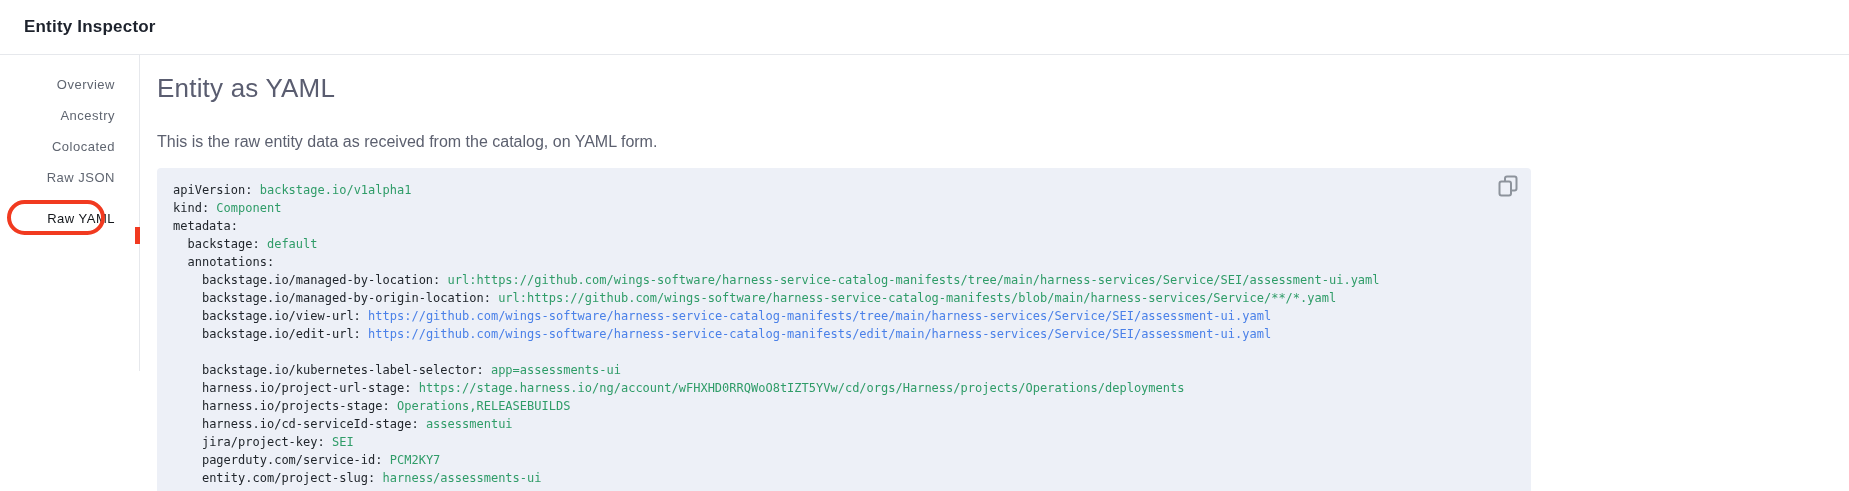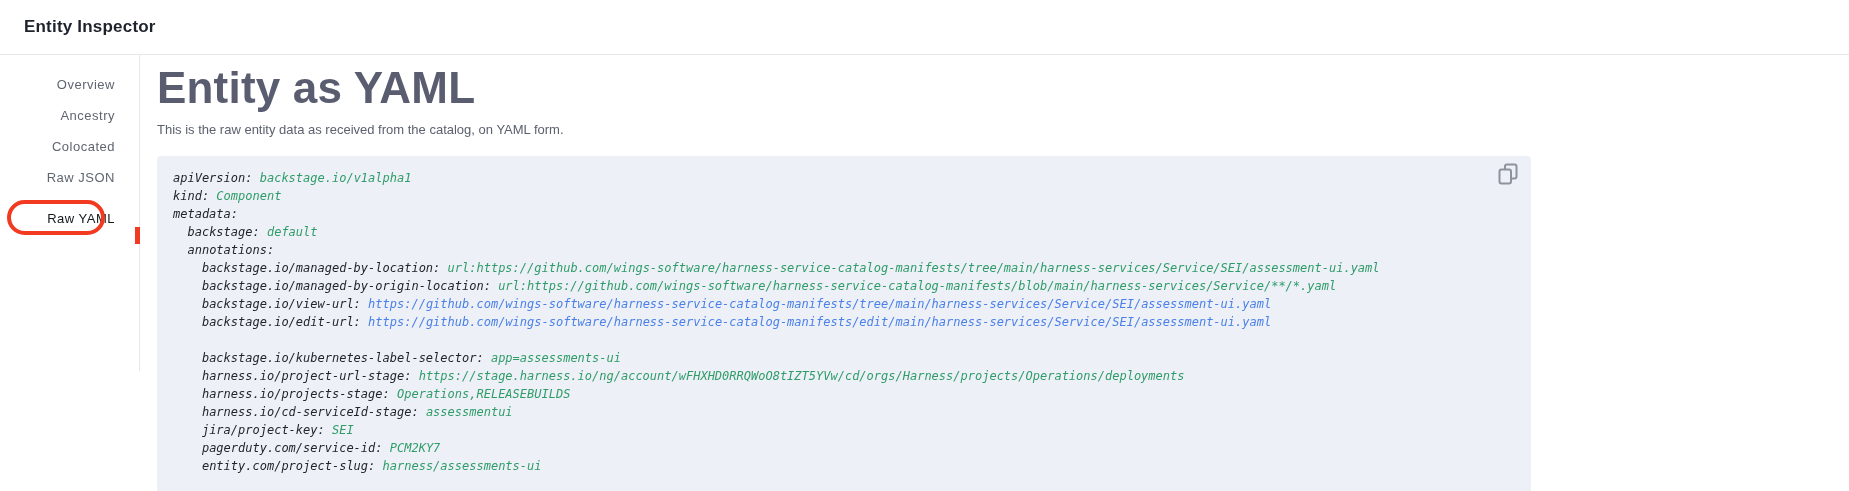--- a/index.html
+++ b/index.html
@@ -24,30 +24,30 @@
   .sidebar ul{list-style:none;padding-top:14px;text-align:right;}
   .sidebar li{height:31px;line-height:31px;padding-right:24px;font-size:13px;
     letter-spacing:.5px;color:#5f6570;cursor:pointer;white-space:nowrap;}
   .sidebar li.active{color:#14171c;margin-top:10px;}
   .annotation-ellipse{position:absolute;left:7px;top:145px;width:98px;height:35px;
     border:4px solid var(--red);border-radius:24px;pointer-events:none;}
   .annotation-tick{position:absolute;left:135px;top:172px;width:5px;height:17px;
     background:var(--red);pointer-events:none;}
   
   main{flex:1;padding:13px 318px 0 17px;position:relative;min-width:0;}
-  h1{font-size:44px;line-height:40px;font-weight:700;color:#5a5d70;letter-spacing:.2px;}
-  .desc{margin-top:12px;font-size:13px;line-height:20px;color:#5c606f;}
+  h1{font-size:26px;line-height:40px;font-weight:400;color:#5a5d70;letter-spacing:.2px;}
+  .desc{margin-top:24px;font-size:16px;line-height:20px;color:#5c606f;}
   .codeblock{margin-top:16px;background:var(--codebg);border-radius:4px;
     padding:13px 16px;position:relative;min-height:345px;
     font-family:"DejaVu Sans Mono",monospace;font-size:12px;line-height:18px;}
   .code-line{white-space:pre;color:var(--key);}
   .code-line .key{color:var(--key);}
   .code-line .v-green{color:var(--green);}
   .code-line .v-blue{color:var(--blue);}
-  .line-content{display:inline-block;font-style:italic;}
+  .line-content{display:inline-block;}
   .line-content.underlined{border-bottom:3px solid var(--red);padding-bottom:0px;}
   .copy-button{position:absolute;top:5px;right:10px;width:26px;height:26px;
     background:transparent;border:none;cursor:pointer;padding:2px;}
 </style>
 </head>
 <body>
 
 <div class="app">
   <header>
     <span class="dialog-title">Entity Inspector</span>

